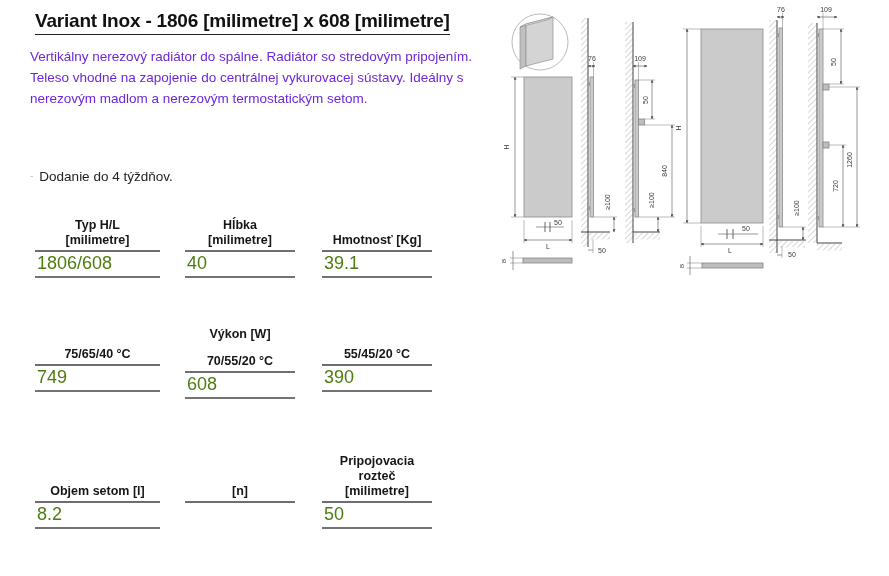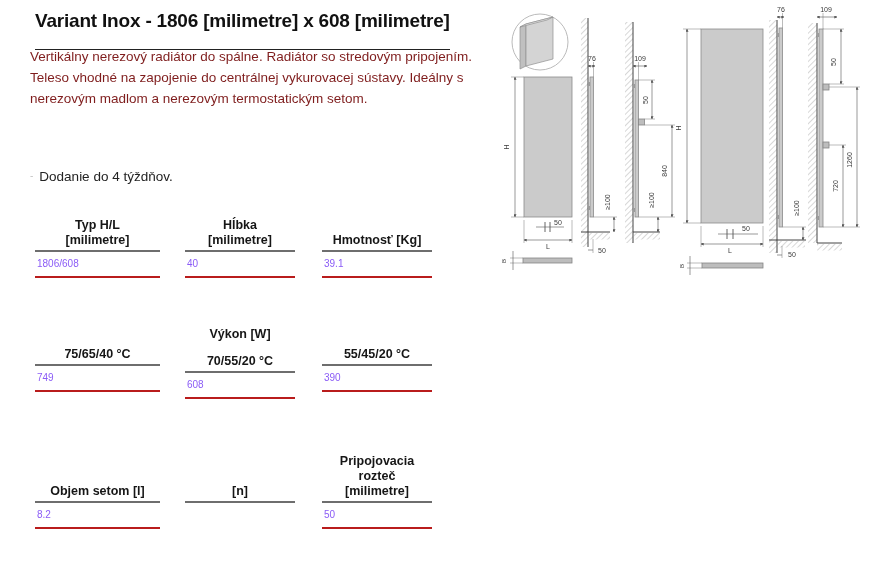--- a/index.html
+++ b/index.html
@@ -3,46 +3,46 @@
 <meta charset="utf-8">
 <style>
   html,body{margin:0;padding:0;background:#fff;}
   #page{
     position:relative;width:889px;height:576px;background:#ffffff;overflow:hidden;
     font-family:"Liberation Sans","DejaVu Sans",sans-serif;color:#1d1d1d;
   }
   
   .title{
     position:absolute;left:35px;top:10px;font-size:19px;font-weight:600;letter-spacing:-0.2px;
-    color:#111;border-bottom:1.6px solid #222;padding-bottom:17px;white-space:nowrap;
+    color:#111;border-bottom:1.6px solid #222;padding-bottom:2px;white-space:nowrap;
   }
   .desc{
-    position:absolute;left:30px;top:46px;width:452px;font-size:13.5px;line-height:21px;color:#7f1d1d;
+    position:absolute;left:30px;top:46px;width:452px;font-size:13.5px;line-height:21px;color:#6d28d9;
   }
   .delivery{
     position:absolute;left:30px;top:152px;font-size:13.5px;color:#232323;margin-top:17px;
   }
   .delivery .bullet{color:#c4c4c4;font-size:10px;margin-right:6px;vertical-align:2px;}
   
   .spec-table{position:absolute;left:0;right:0;}
   .spec-col{position:absolute;display:flex;flex-direction:column;}
   .c1{left:35px;width:125px;}
   .c2{left:185px;width:110px;}
   .c3{left:322px;width:110px;}
   .hdr{
     display:flex;flex-direction:column;justify-content:flex-end;text-align:center;
     font-weight:bold;font-size:12.5px;line-height:15px;color:#161616;
     border-bottom:2px solid #6e6e6e;padding-bottom:2px;
   }
   .t1 .hdr{min-height:33px;}
   .t2 .hdr{min-height:35px;gap:12px;}
   .t3 .hdr{min-height:56px;}
   .val{
-    font-size:10px;color:#8b5cf6;text-align:left;padding:4px 0 5px 2px;line-height:15px;
-    border-bottom:2px solid #b91c1c;
+    font-size:18px;color:#4d7c0f;text-align:left;padding:4px 0 5px 2px;line-height:15px;
+    border-bottom:2px solid #737373;
   }
   
   #drawing{position:absolute;left:490px;top:0px;}
   .dlab{font-size:7px;fill:#3a3a3a;}
   .dlab-s{font-size:6px;fill:#3a3a3a;}
   .dim{stroke:#555;stroke-width:0.6;}
   .ext{stroke:#777;stroke-width:0.5;}
   .tick{stroke:#555;stroke-width:0.9;}
   .obj{fill:#cbcbcb;stroke:#8a8a8a;stroke-width:0.8;}
   .objd{fill:#bdbdbd;stroke:#858585;stroke-width:0.8;}

